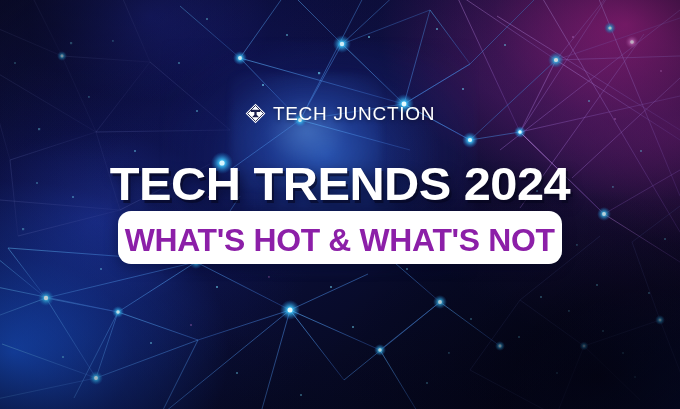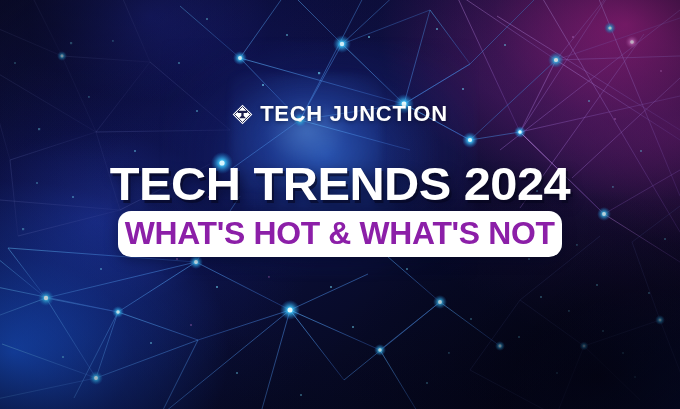--- a/index.html
+++ b/index.html
@@ -94,22 +94,22 @@
     top: 103px;
     left: 0; right: 0;
     display: flex;
     align-items: center;
     justify-content: center;
     gap: 7px;
   }
   .brand-mark { display: block; width: 21px; height: 21px; }
   .brand-name {
     color: #ffffff;
-    font-size: 22px;
-    font-weight: bold;
+    font-size: 19px;
+    font-weight: normal;
     letter-spacing: 0.7px;
     line-height: 1;
     white-space: nowrap;
     text-shadow: 0 1px 4px rgba(0,0,0,0.45);
   }
 
   .headline {
     position: absolute;
     top: 161px;
     left: 0; right: 0;
@@ -129,21 +129,21 @@
   .pill-wrap {
     position: absolute;
     top: 211px;
     left: 0; right: 0;
     display: flex;
     justify-content: center;
   }
   .pill {
     background: #ffffff;
     border-radius: 13px;
-    padding: 6px 16px 8px 16px;
+    padding: 13px 16px 8px 16px;
     box-shadow: 0 3px 14px rgba(3, 6, 36, 0.45);
   }
   .pill-text {
     color: #8c1fa8;
     font-size: 30.5px;
     font-weight: bold;
     letter-spacing: -0.3px;
     line-height: 1.05;
     white-space: nowrap;
     transform: scaleX(1.045);

